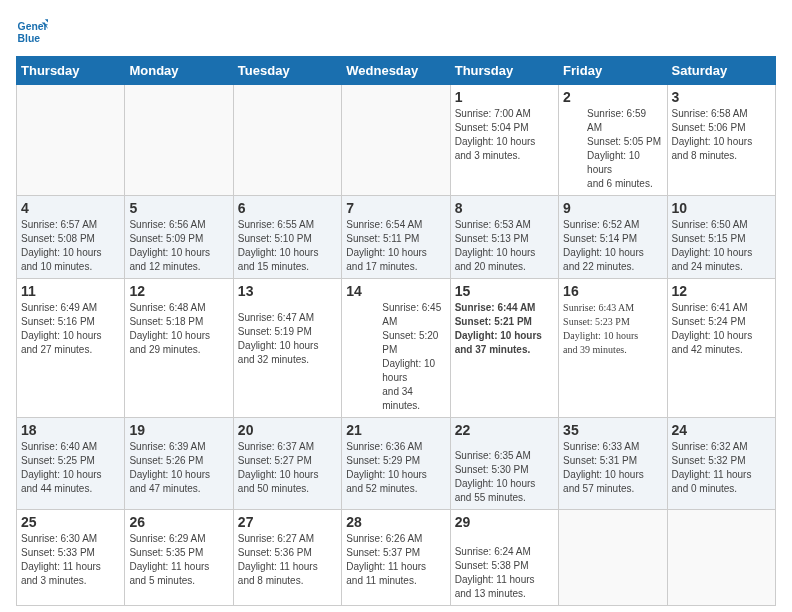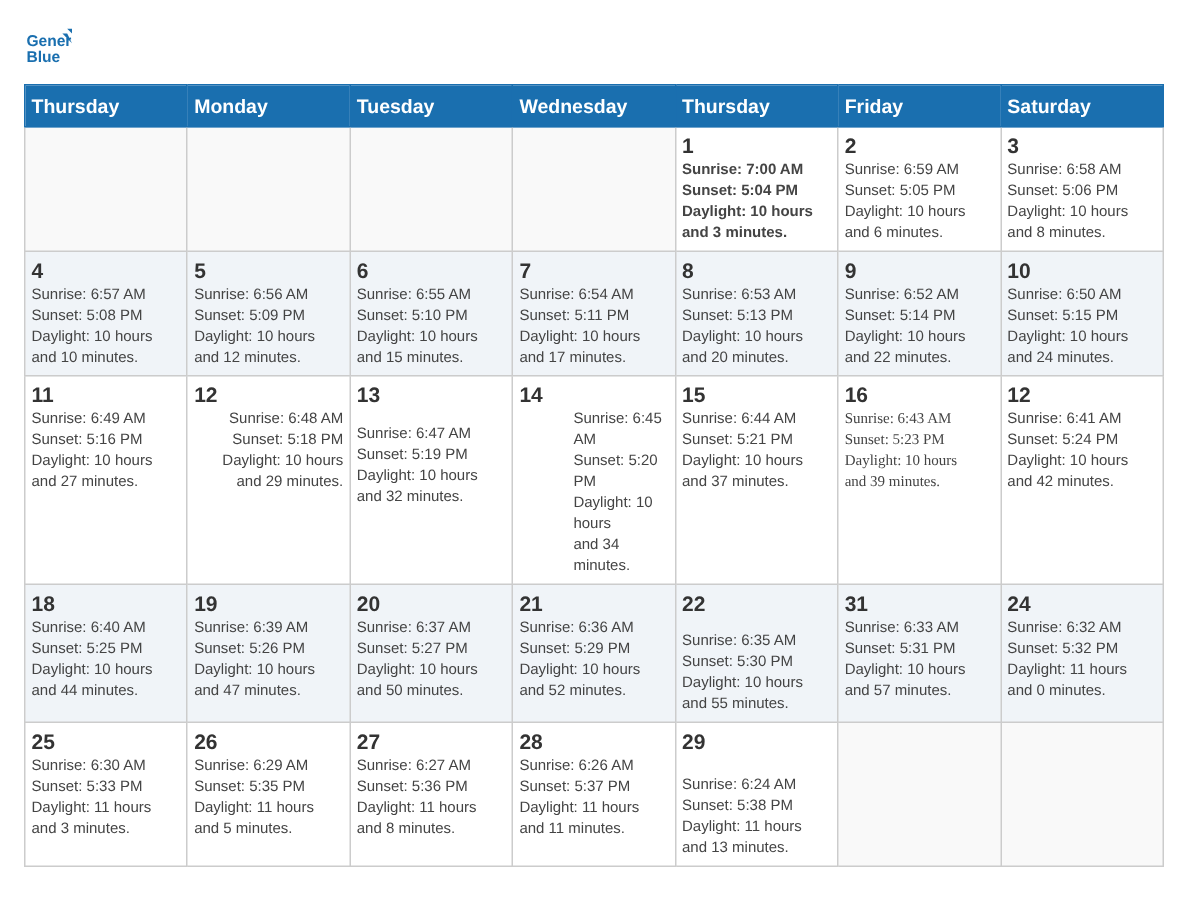--- a/index.html
+++ b/index.html
@@ -114,28 +114,28 @@
       </tr>
   </thead>
   <tbody id="calendar-body">
   <tr>
         <td class="empty"></td>
         <td class="empty"></td>
         <td class="empty"></td>
         <td class="empty"></td>
         <td>
           <div class="day-number">1</div>
-          <div class="day-info" style="white-space: pre-line; font-weight: bold;">Sunrise: 7:00 AM
+          <div class="day-info" style="white-space: pre-line;">Sunrise: 7:00 AM
 Sunset: 5:04 PM
 Daylight: 10 hours
 and 3 minutes.</div>
         </td>
         <td>
           <div class="day-number">2</div>
-          <div class="day-info" style="white-space: pre-line;">Sunrise: 6:59 AM
+          <div class="day-info" style="white-space: pre-line; margin-left: 24px;">Sunrise: 6:59 AM
 Sunset: 5:05 PM
 Daylight: 10 hours
 and 6 minutes.</div>
         </td>
         <td>
           <div class="day-number">3</div>
           <div class="day-info" style="white-space: pre-line;">Sunrise: 6:58 AM
 Sunset: 5:06 PM
 Daylight: 10 hours
 and 8 minutes.</div>
@@ -195,42 +195,42 @@
       <tr>
         <td>
           <div class="day-number">11</div>
           <div class="day-info" style="white-space: pre-line;">Sunrise: 6:49 AM
 Sunset: 5:16 PM
 Daylight: 10 hours
 and 27 minutes.</div>
         </td>
         <td>
           <div class="day-number">12</div>
-          <div class="day-info" style="white-space: pre-line; text-align: right;">Sunrise: 6:48 AM
+          <div class="day-info" style="white-space: pre-line;">Sunrise: 6:48 AM
 Sunset: 5:18 PM
 Daylight: 10 hours
 and 29 minutes.</div>
         </td>
         <td>
           <div class="day-number">13</div>
           <div class="day-info" style="white-space: pre-line; margin-top: 12px;">Sunrise: 6:47 AM
 Sunset: 5:19 PM
 Daylight: 10 hours
 and 32 minutes.</div>
         </td>
         <td>
           <div class="day-number">14</div>
           <div class="day-info" style="white-space: pre-line; margin-left: 36px;">Sunrise: 6:45 AM
 Sunset: 5:20 PM
 Daylight: 10 hours
 and 34 minutes.</div>
         </td>
         <td>
           <div class="day-number">15</div>
-          <div class="day-info" style="white-space: pre-line;">Sunrise: 6:44 AM
+          <div class="day-info" style="white-space: pre-line; font-weight: bold;">Sunrise: 6:44 AM
 Sunset: 5:21 PM
 Daylight: 10 hours
 and 37 minutes.</div>
         </td>
         <td>
           <div class="day-number">16</div>
           <div class="day-info" style="white-space: pre-line; font-family: Liberation Serif, serif;">Sunrise: 6:43 AM
 Sunset: 5:23 PM
 Daylight: 10 hours
 and 39 minutes.</div>
@@ -273,21 +273,21 @@
 and 52 minutes.</div>
         </td>
         <td>
           <div class="day-number">22</div>
           <div class="day-info" style="white-space: pre-line; margin-top: 11px;">Sunrise: 6:35 AM
 Sunset: 5:30 PM
 Daylight: 10 hours
 and 55 minutes.</div>
         </td>
         <td>
-          <div class="day-number">31</div>
+          <div class="day-number">35</div>
           <div class="day-info" style="white-space: pre-line;">Sunrise: 6:33 AM
 Sunset: 5:31 PM
 Daylight: 10 hours
 and 57 minutes.</div>
         </td>
         <td>
           <div class="day-number">24</div>
           <div class="day-info" style="white-space: pre-line;">Sunrise: 6:32 AM
 Sunset: 5:32 PM
 Daylight: 11 hours

